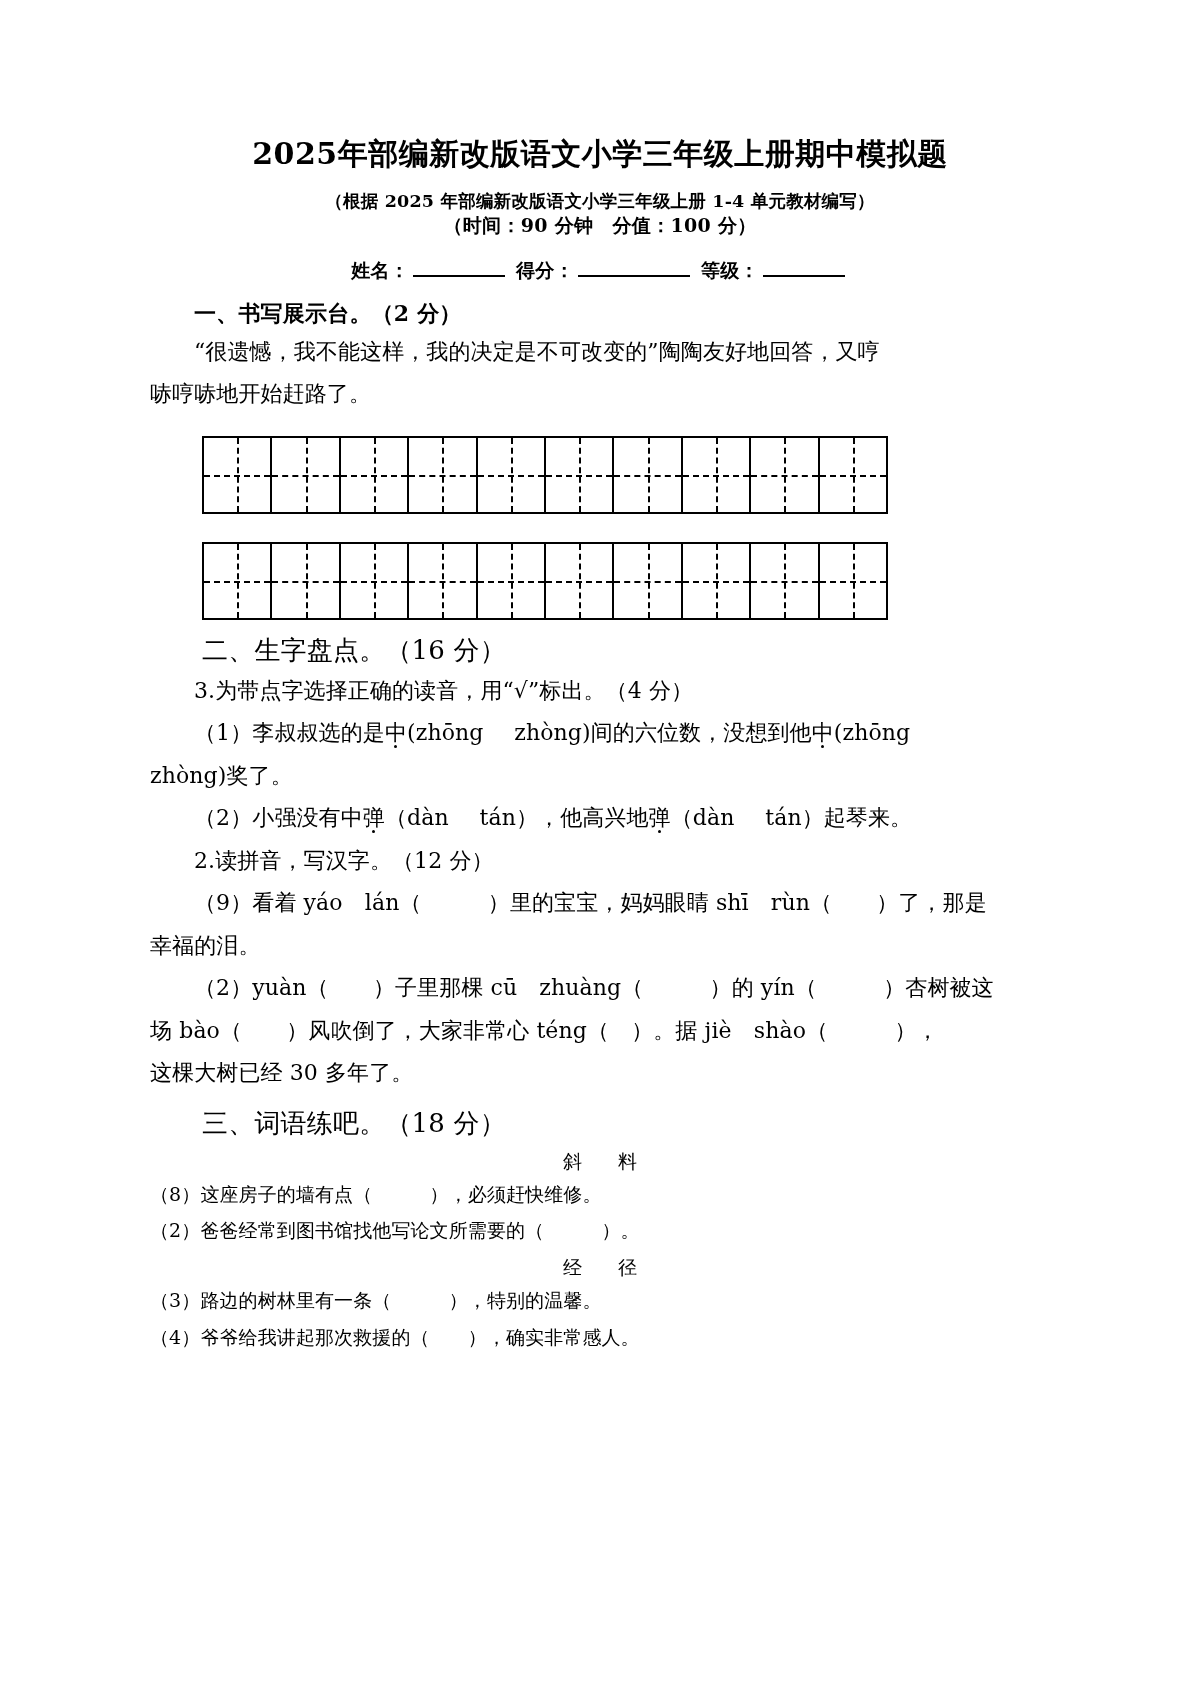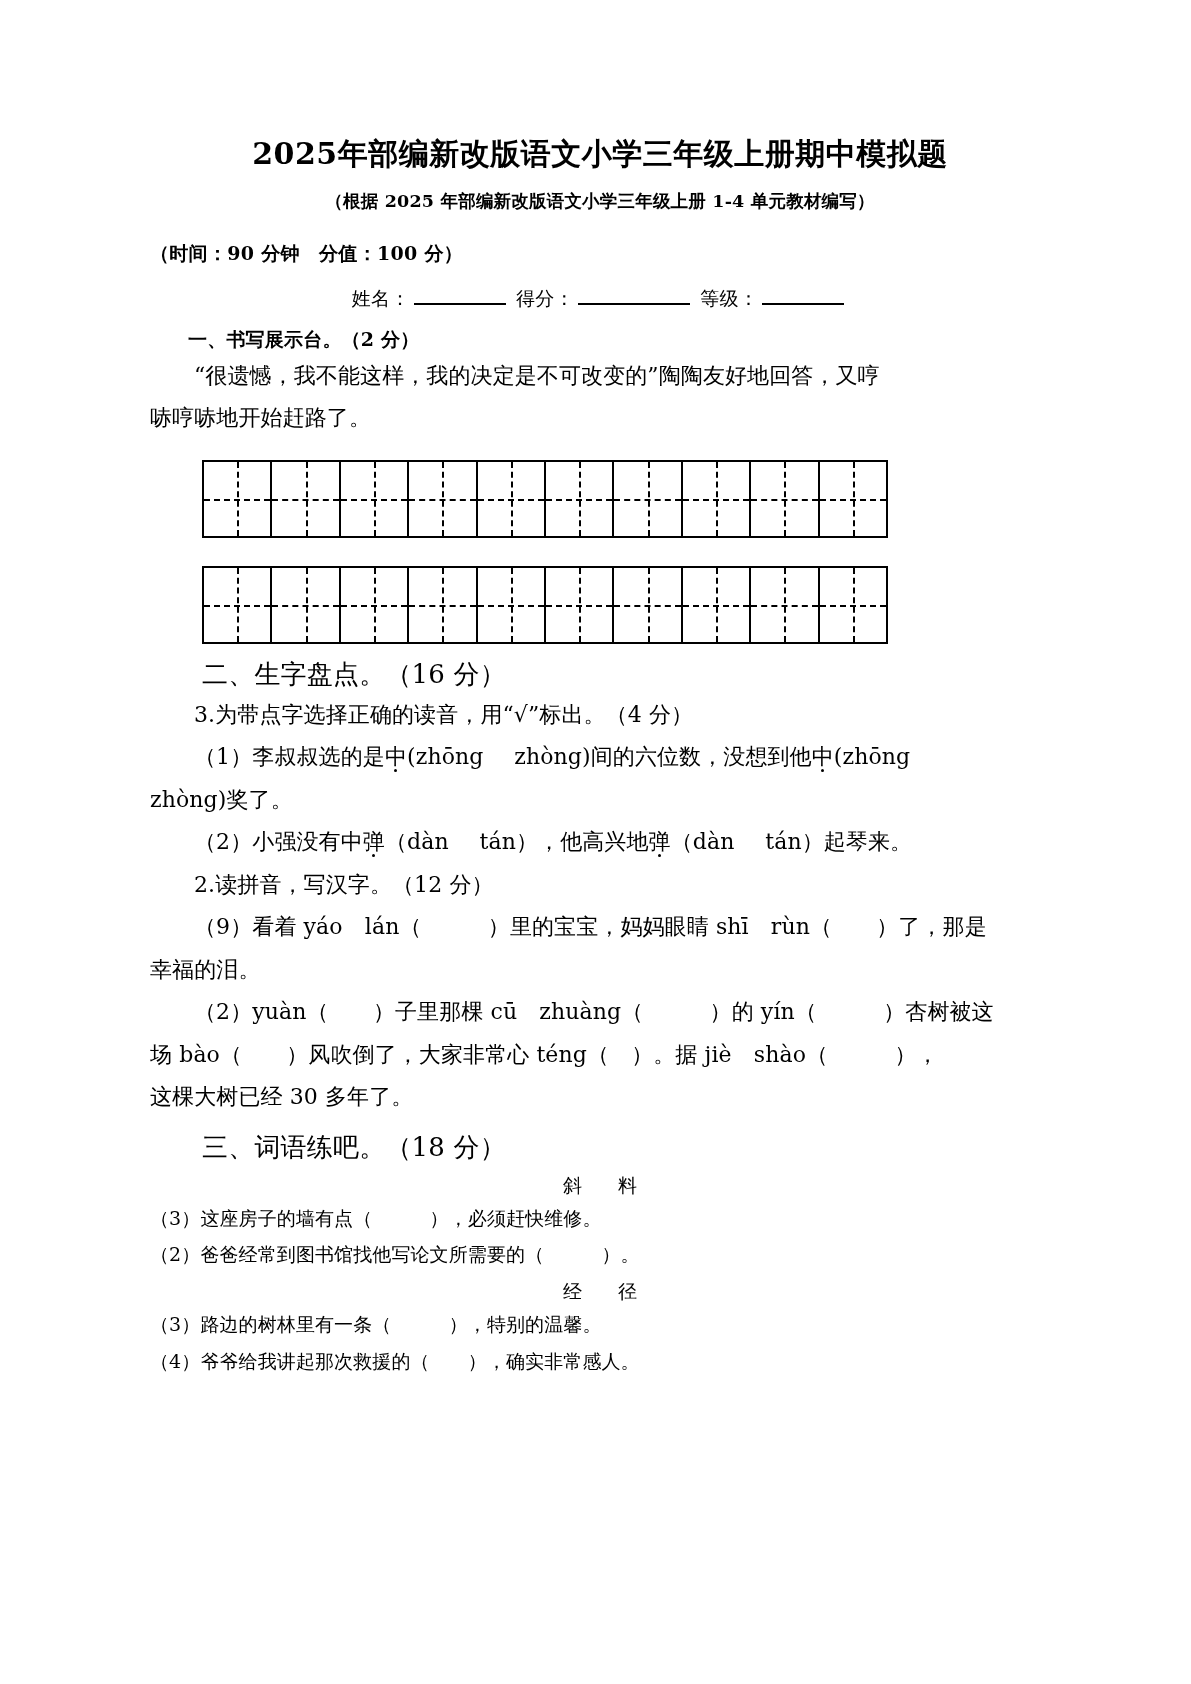--- a/index.html
+++ b/index.html
@@ -42,47 +42,47 @@
   }
   .doc-subtitle {
     text-align: center;
     color: #e8a317;
     font-size: 17.5px;
     font-weight: bold;
     margin-top: 17px;
     letter-spacing: 0.2px;
   }
   .doc-meta {
-    text-align: left;
-    font-size: 19px;
-    font-weight: bold;
-    margin-top: 28px;
+    text-align: center;
+    font-size: 19px;
+    font-weight: bold;
+    margin-top: 0;
     letter-spacing: 0.3px;
   }
   .doc-fields {
     text-align: center;
     font-size: 19px;
-    font-weight: normal;
+    font-weight: bold;
     margin-top: 16px;
     letter-spacing: 0.3px;
   }
   .blank-rule {
     display: inline-block;
     border-bottom: 2.2px solid #000;
     vertical-align: baseline;
     height: 1.05em;
     margin: 0 4px;
   }
   .rule-name  { width: 92px; }
   .rule-score { width: 112px; }
   .rule-grade { width: 82px; }
 
   
   .sec-head {
-    font-size: 19px;
+    font-size: 22px;
     font-weight: bold;
     margin-top: 15px;
     text-indent: 2em;
     letter-spacing: 0.2px;
   }
   .sec-head-plain {
     font-size: 26px;
     font-weight: normal;
     margin-top: 13px;
     text-indent: 2em;
@@ -225,21 +225,21 @@
     <div class="para">2.读拼音，写汉字。（12 分）</div>
     <div class="para">（9）看着 yáo　lán（　　　）里的宝宝，妈妈眼睛 shī　rùn（　　）了，那是</div>
     <div class="para noindent">幸福的泪。</div>
     <div class="para">（2）yuàn（　　）子里那棵 cū　zhuàng（　　　）的 yín（　　　）杏树被这</div>
     <div class="para noindent">场 bào（　　）风吹倒了，大家非常心 téng（　）。据 jiè　shào（　　　），</div>
     <div class="para noindent">这棵大树已经 30 多年了。</div>
 
     <div class="sec-head-plain">三、词语练吧。（18 分）</div>
 
     <div class="centered-pair"><span>斜</span><span class="gap"></span><span>料</span></div>
-    <div class="q-line">（3）这座房子的墙有点（　　　），必须赶快维修。</div>
+    <div class="q-line">（8）这座房子的墙有点（　　　），必须赶快维修。</div>
     <div class="q-line">（2）爸爸经常到图书馆找他写论文所需要的（　　　）。</div>
 
     <div class="centered-pair"><span>经</span><span class="gap"></span><span>径</span></div>
     <div class="q-line">（3）路边的树林里有一条（　　　），特别的温馨。</div>
     <div class="q-line">（4）爷爷给我讲起那次救援的（　　），确实非常感人。</div>
 
   </div>
 </div>
 
 </body></html>

